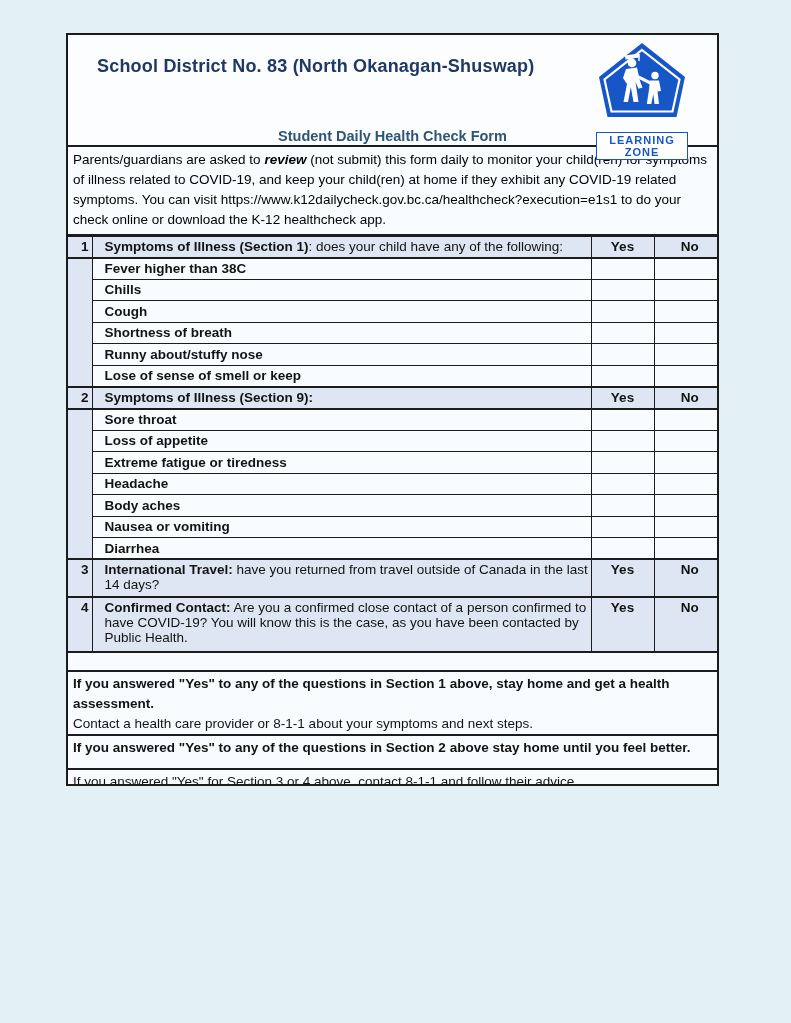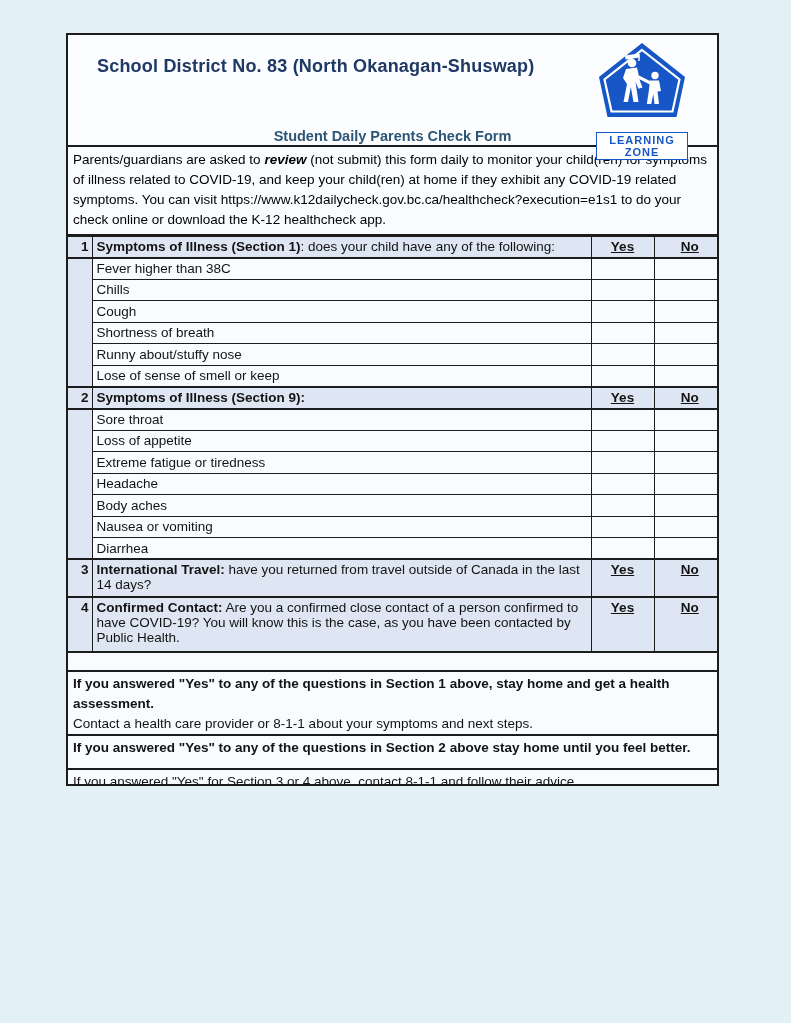--- a/index.html
+++ b/index.html
@@ -25,23 +25,23 @@
   
   table { width:100%; border-collapse:collapse; table-layout:fixed; font-size:13.5px; color:#131313; }
   td { border:1.5px solid #1c1c1c; vertical-align:middle; background:#f9fcfe; overflow:hidden; }
   td:first-child { border-left:none; }
   td:last-child { border-right:none;padding-left:8px; }
   tr.sec td { border-top-width:2px; border-bottom-width:2px; background:#dde6f2; height:22px; }
   tr.first td { border-top-width:3px; }
   .b { font-weight:700; }
   td.num { text-align:right; padding-right:3px; font-weight:700; background:#dde6f2; }
   td.numspan { background:#dde6f2; }
-  td.desc { padding-left:4px; }
-  td.yn { text-align:center; font-weight:700;text-decoration:underline; }
-  tr.row td { height:21.5px; }
+  td.desc { padding-left:12px; }
+  td.yn { text-align:center; font-weight:700; }
+  tr.row td { height:21.5px;font-weight:bold; }
   tr.r3 td { height:38px; vertical-align:top; padding-top:2px; }
   tr.r4 td { height:55px; vertical-align:top; padding-top:2px; }
   tr.gaprow td { height:19px; border-top-width:2px; border-bottom-width:2px; }
   tr.advice td { vertical-align:top; padding:2px 5px 0 5px; line-height:20px; border-top-width:2px; border-bottom-width:2px; }
   tr.advA td { height:42px; }
   tr.advB td { height:34px; }
   tr.advC td { height:40px; }
 </style>
 </head>
 <body>
@@ -60,21 +60,21 @@
             <rect x="42.3" y="12" width="1.4" height="7"></rect>
             <circle cx="36" cy="21" r="4.3"></circle>
             <path d="M30,27 L41,25.5 L44,39 L46.5,45.5 L42.5,46.8 L39.5,40 L42.5,60 L37.5,60 L34.8,45 L32,60 L27.5,60 L31,42 L27,36 Z"></path>
             <circle cx="59" cy="33.5" r="3.7"></circle>
             <path d="M54,38.5 L63,38.5 L65,49 L61.5,49.6 L63,62 L58.5,62 L57.3,52 L55.3,62 L50.8,62 L52.8,49 Z"></path>
             <polygon points="43,33.5 55,39.5 53.8,42.5 42,36.5"></polygon>
           </g>
         </svg>
         <div class="logo-caption">LEARNING ZONE</div>
       </div>
-      <div class="subtitle">Student Daily Parents Check Form</div>
+      <div class="subtitle">Student Daily Health Check Form</div>
     </div>
 
     <div class="intro-block">
       <span>Parents/guardians are asked to </span><span class="em">review</span><span>  (not submit) this form daily to monitor your child(ren) for symptoms of illness related to COVID-19, and  keep your child(ren) at home if they exhibit any COVID-19 related symptoms. You can visit </span><span>https://www.k12dailycheck.gov.bc.ca/healthcheck?execution=e1s1</span><span> to do your check online or download the K-12 healthcheck app.</span>
     </div>
 
     <table>
       <colgroup>
           <col style="width:24px">
           <col>

